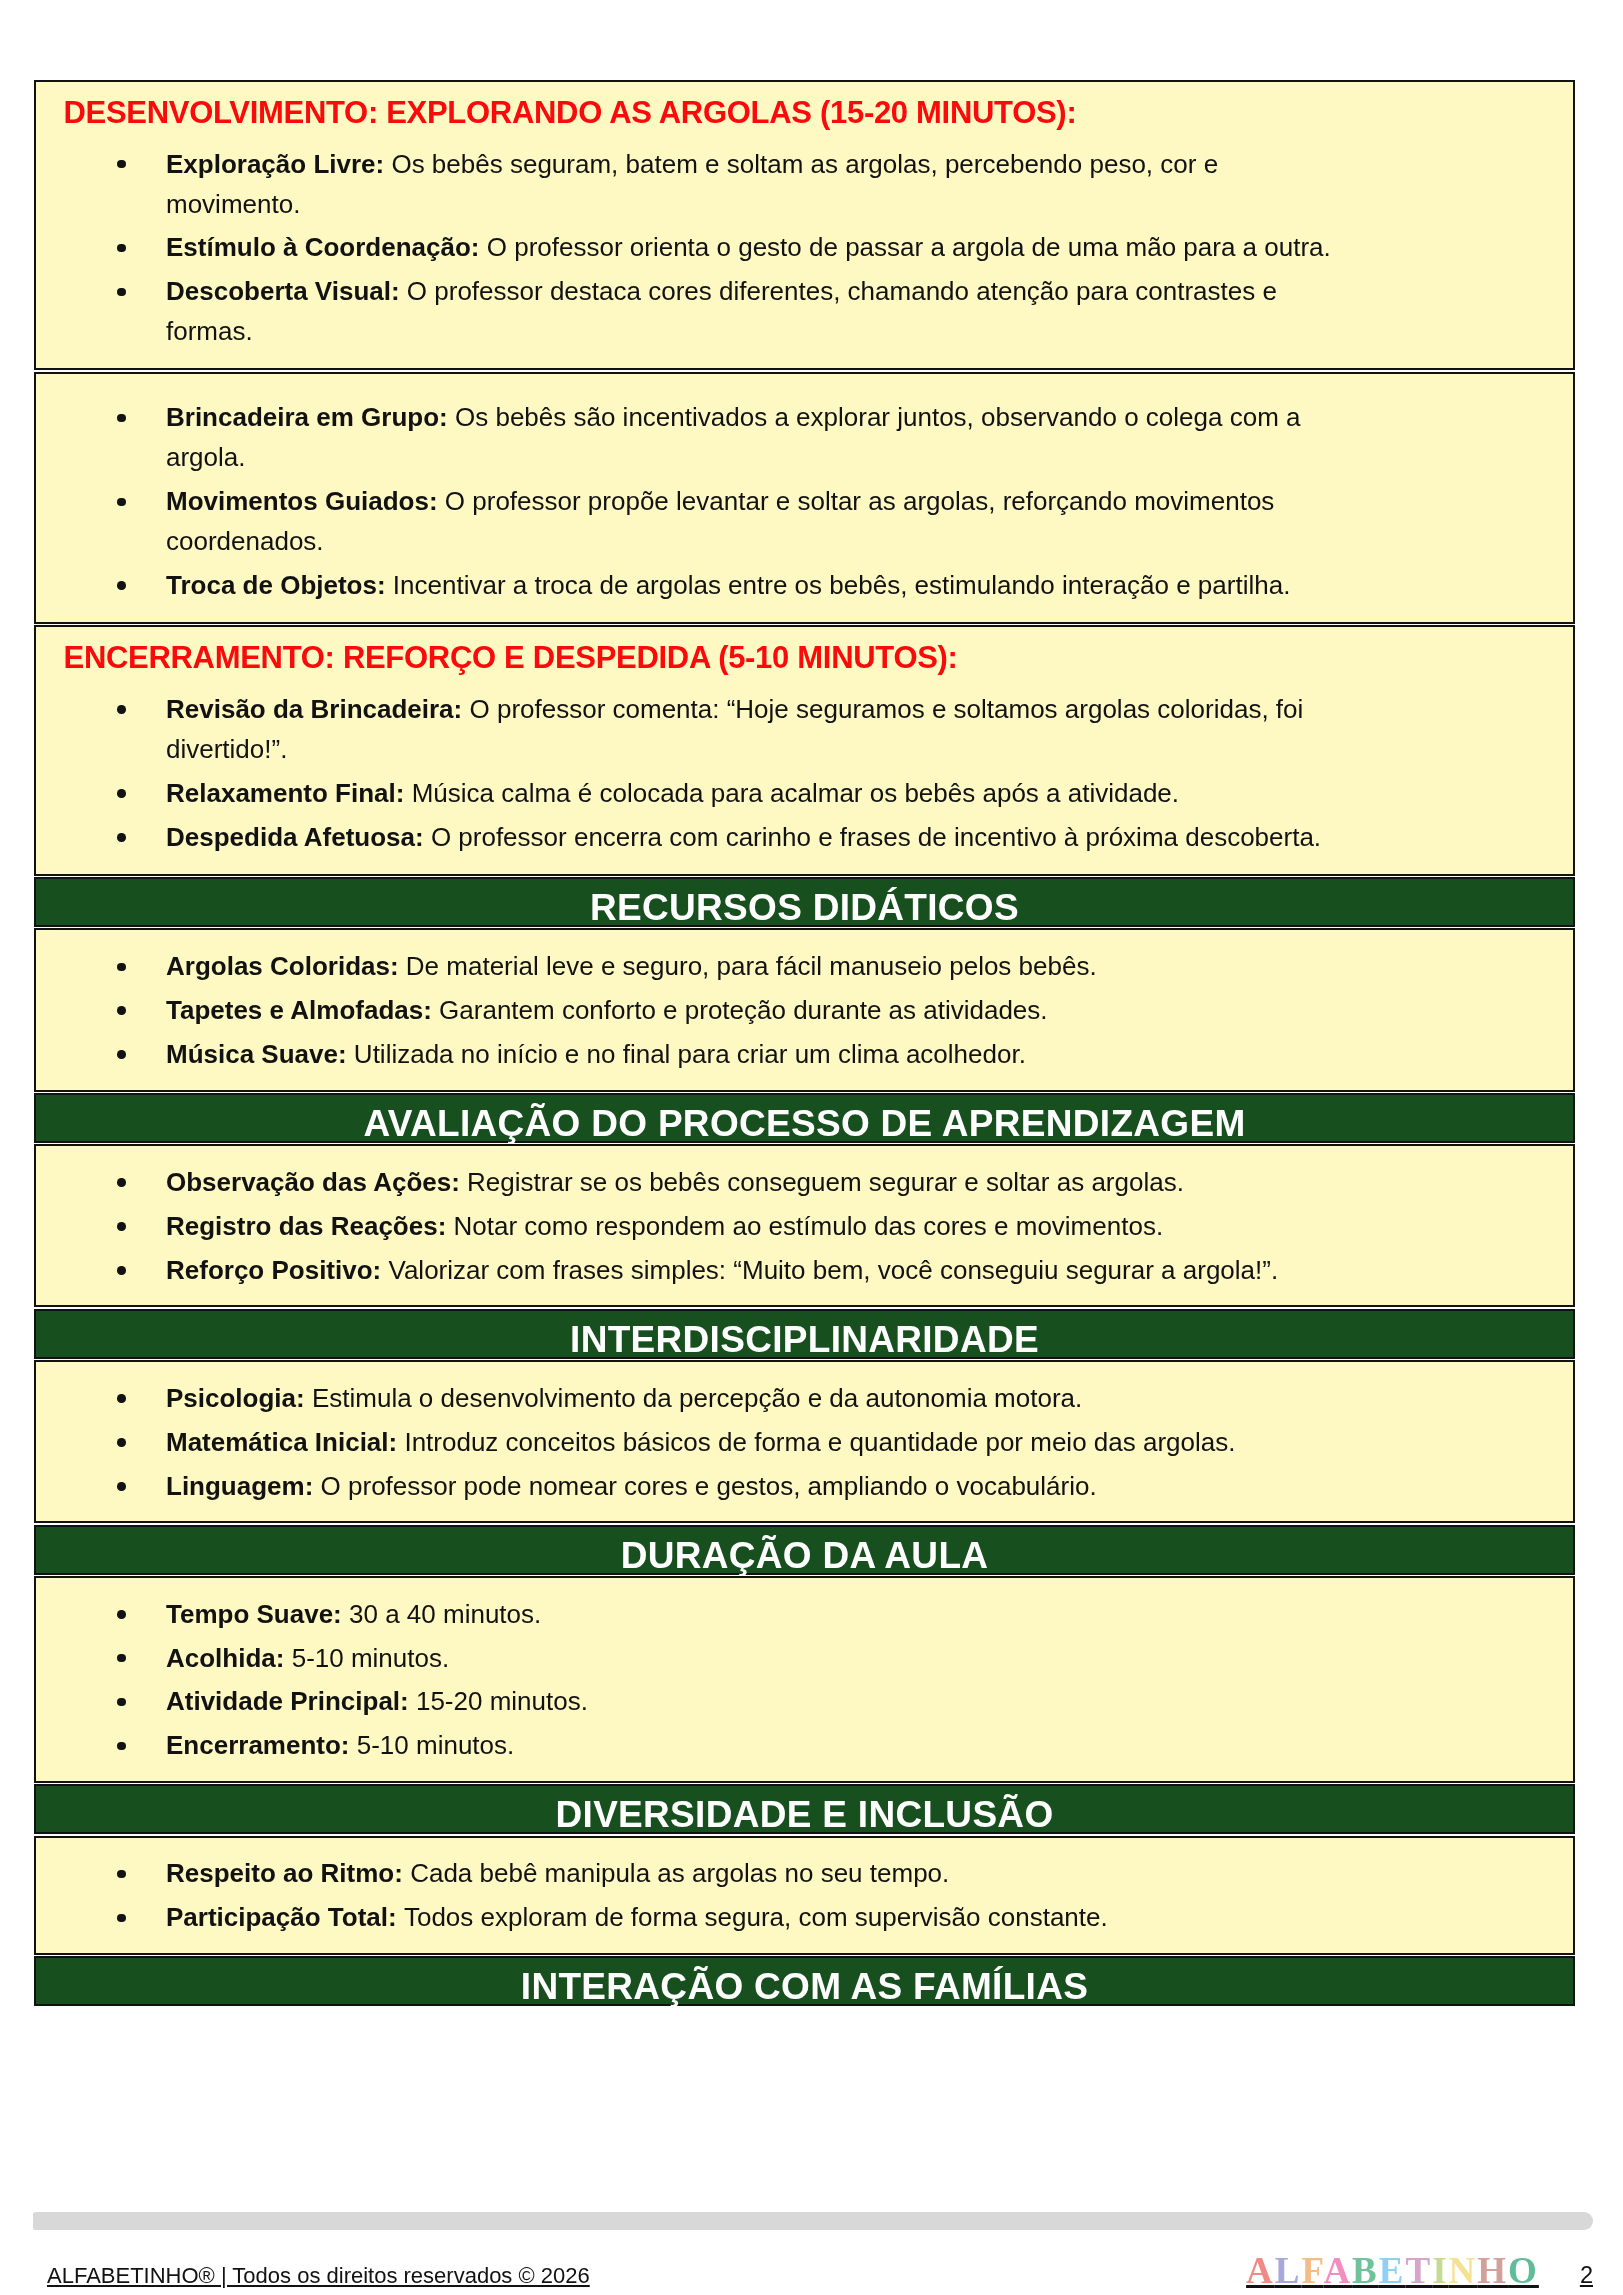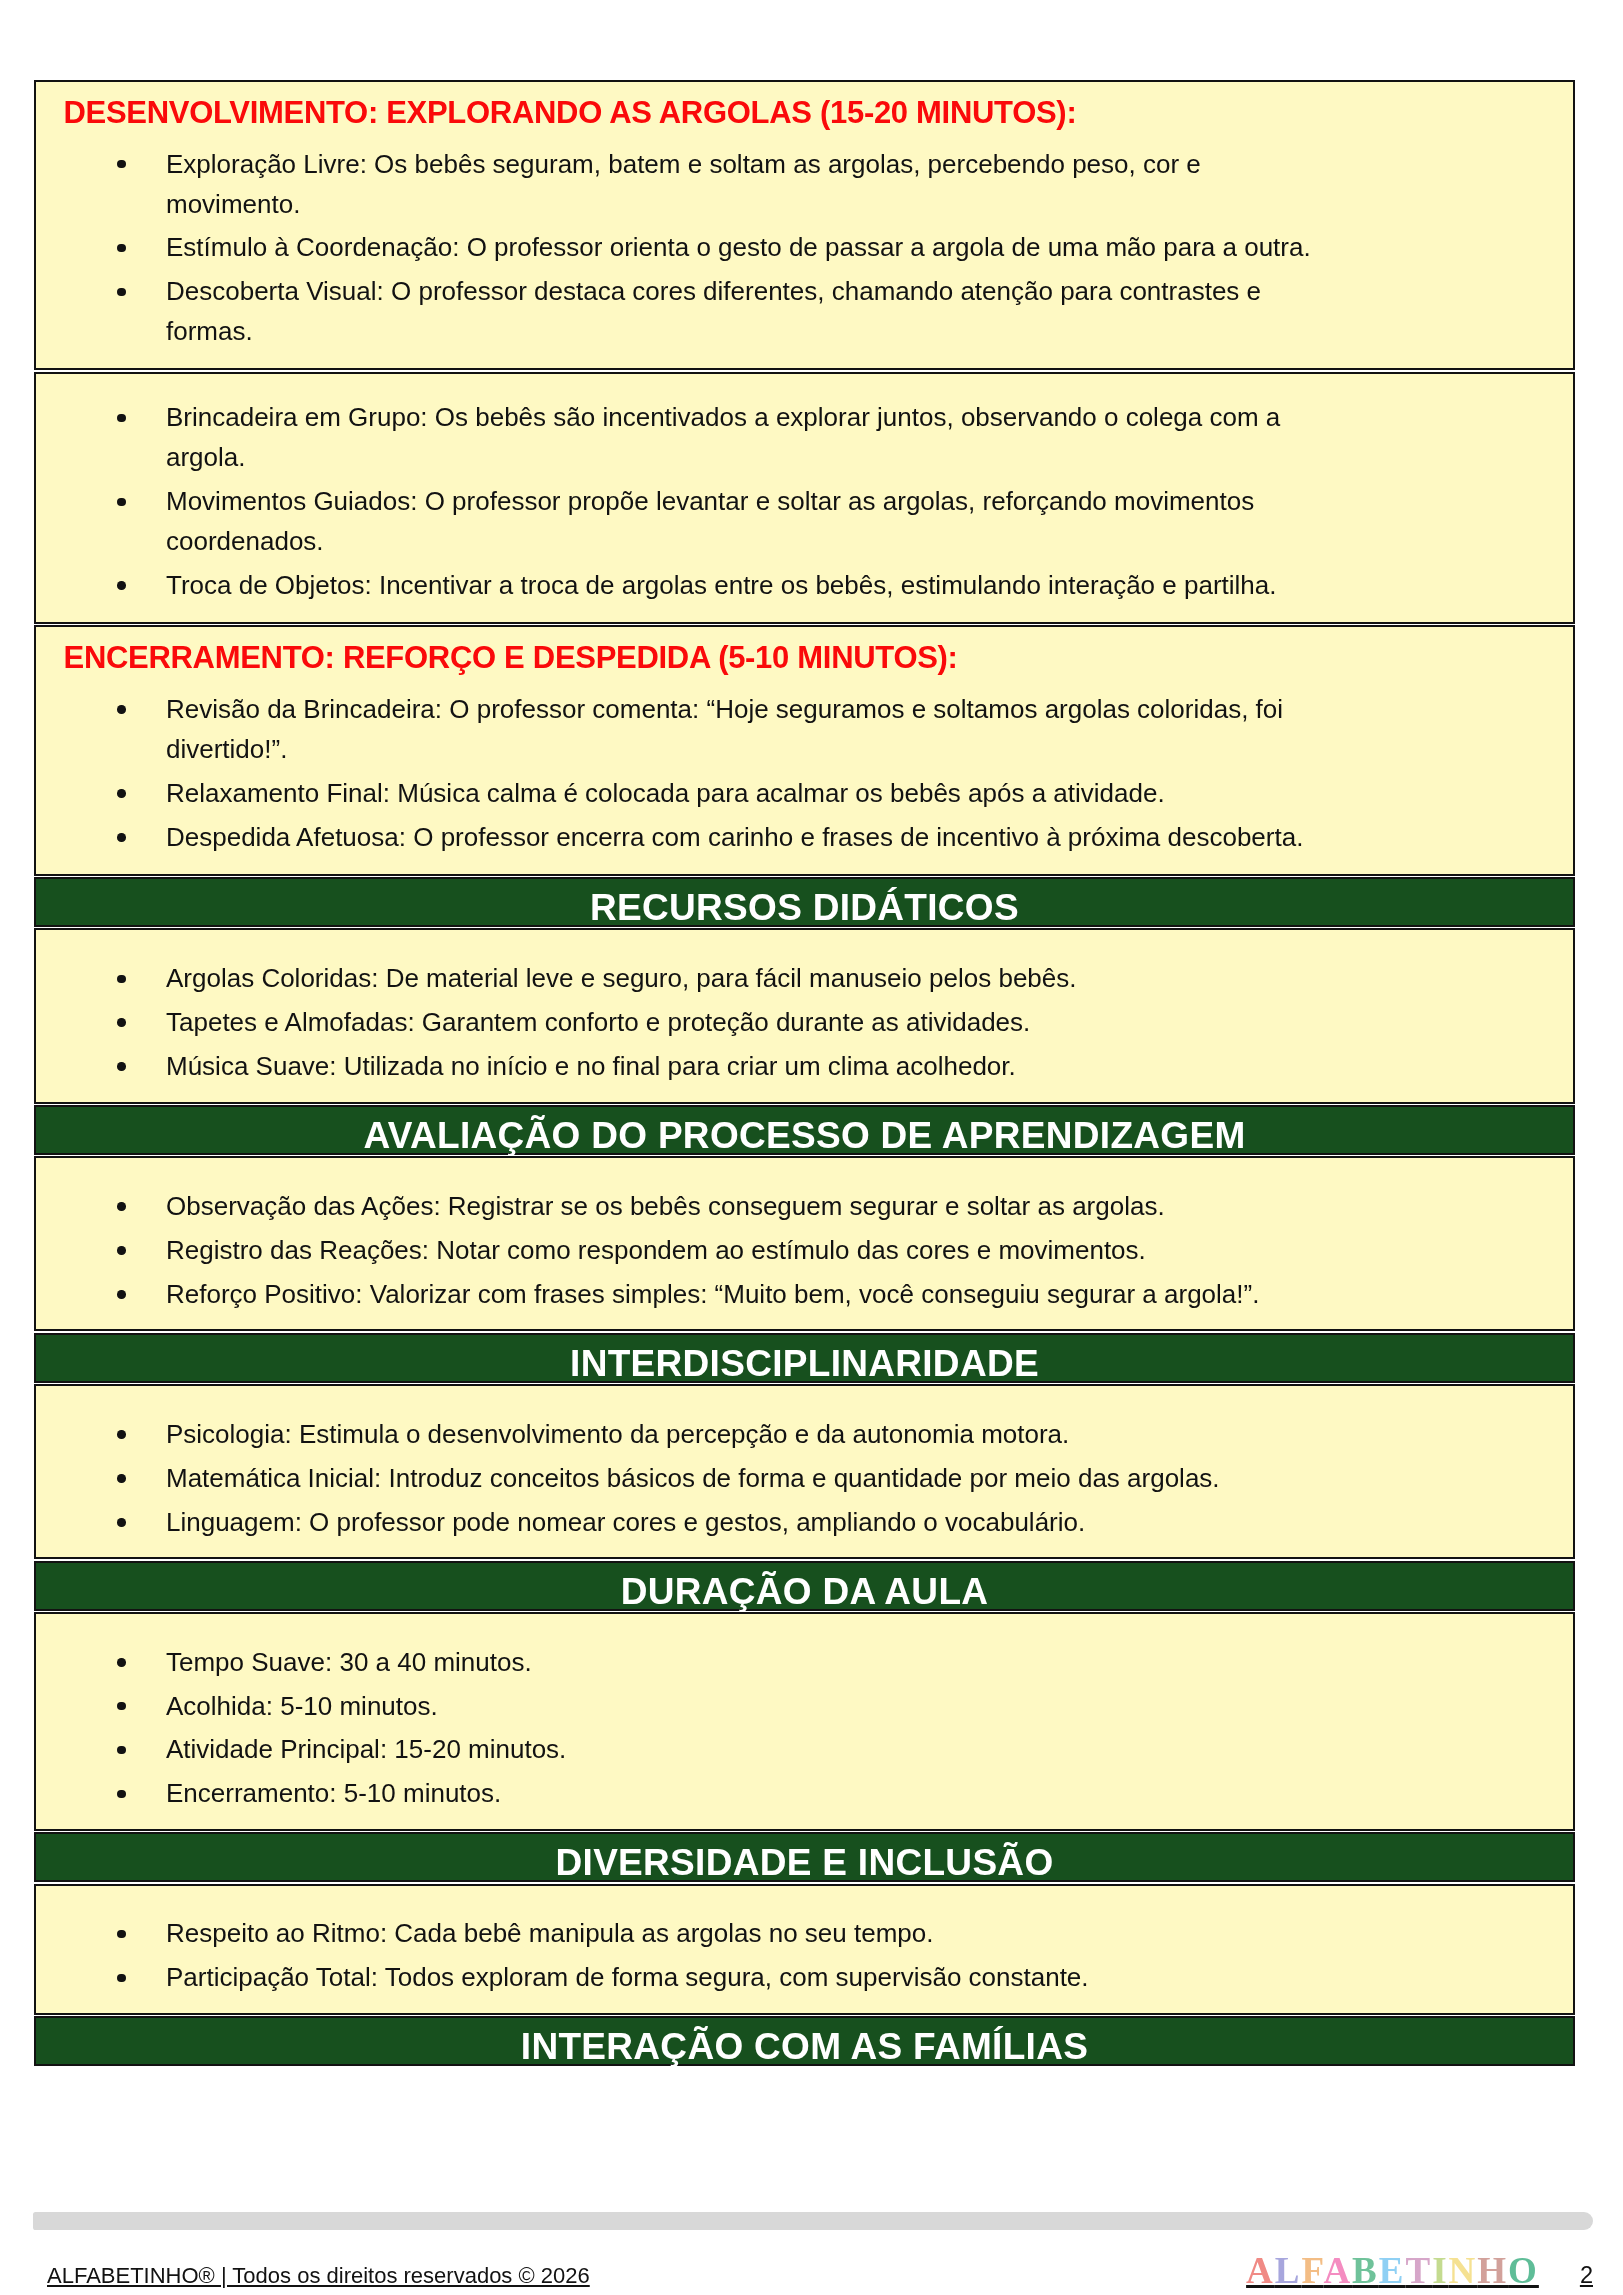--- a/index.html
+++ b/index.html
@@ -37,39 +37,39 @@
   .red-heading {
     margin: 0 0 0 27.5px;
     color: var(--heading-red, #fa0a0a);
     font-size: 31px;
     line-height: 38px;
     font-weight: 700;
     letter-spacing: -0.3px;
   }
 
   .bullets { margin-top: 11.8px; }
-  .sec.bullets-box .bullets { margin-top: 16px; }
+  .sec.bullets-box .bullets { margin-top: 4px; }
 
   .bullet {
     position: relative;
     padding-left: 130px;
     font-size: 26px;
     line-height: 40px;
   }
   .bullet + .bullet { margin-top: 3.9px; }
   .bullet .dot {
     position: absolute;
     left: 81px;
     top: 16.4px;
     width: 8.5px;
     height: 8.5px;
     border-radius: 50%;
     background: #121212;
   }
-  .bullet .label { font-weight: 400; }
+  .bullet .label { font-weight: 700; }
   .bullet .text { white-space: pre-wrap; }
 
   .sec.banner {
     height: 50px;
     background: var(--banner-green, #17501e);
     display: flex;
     align-items: center;
     justify-content: center;
   }
   .banner-title {

